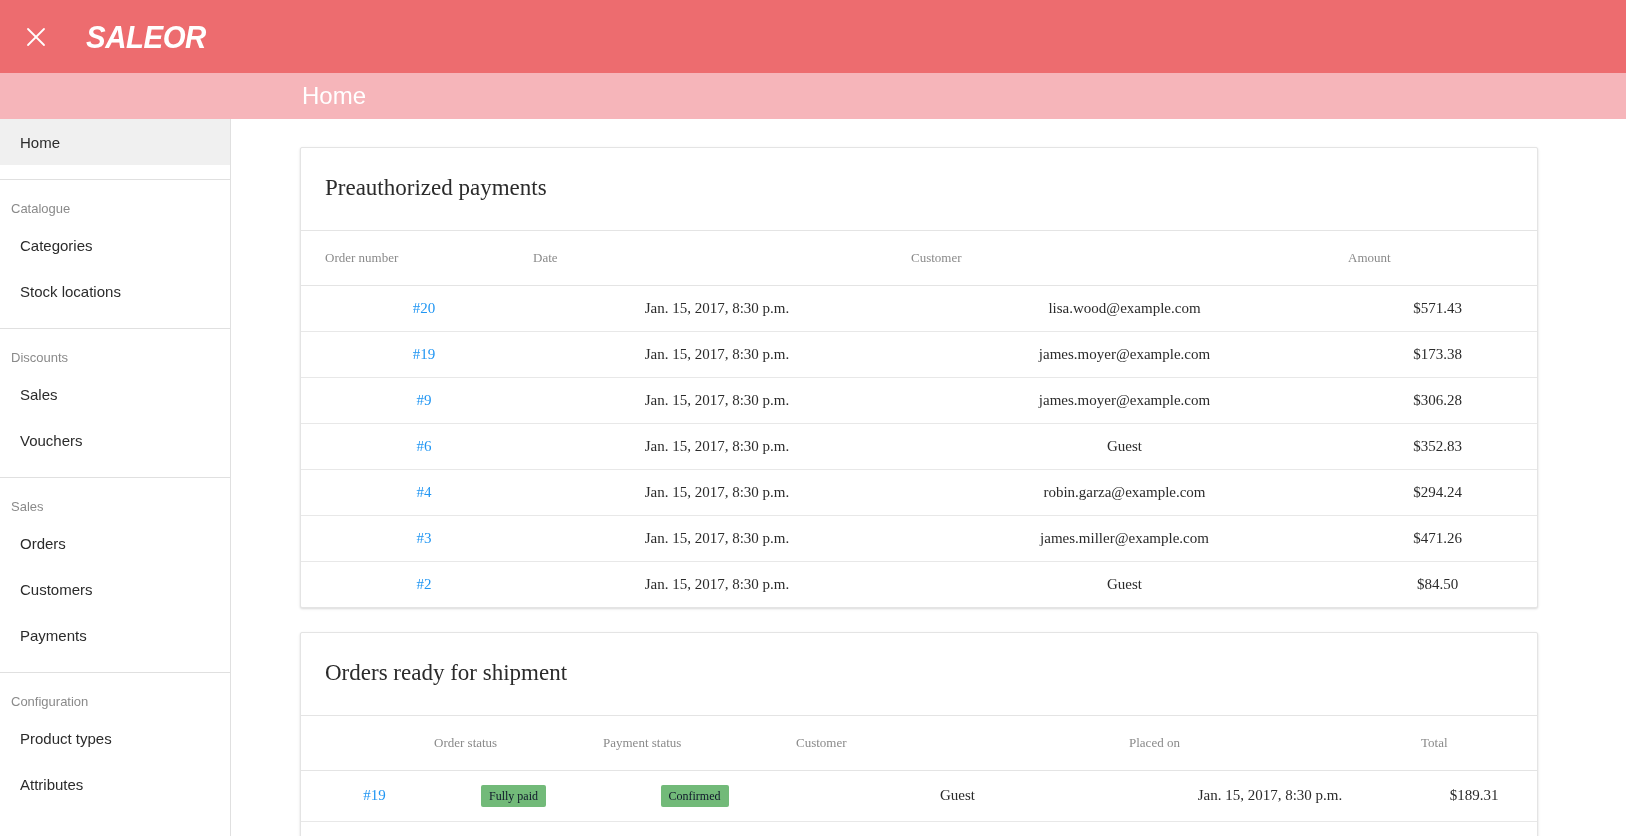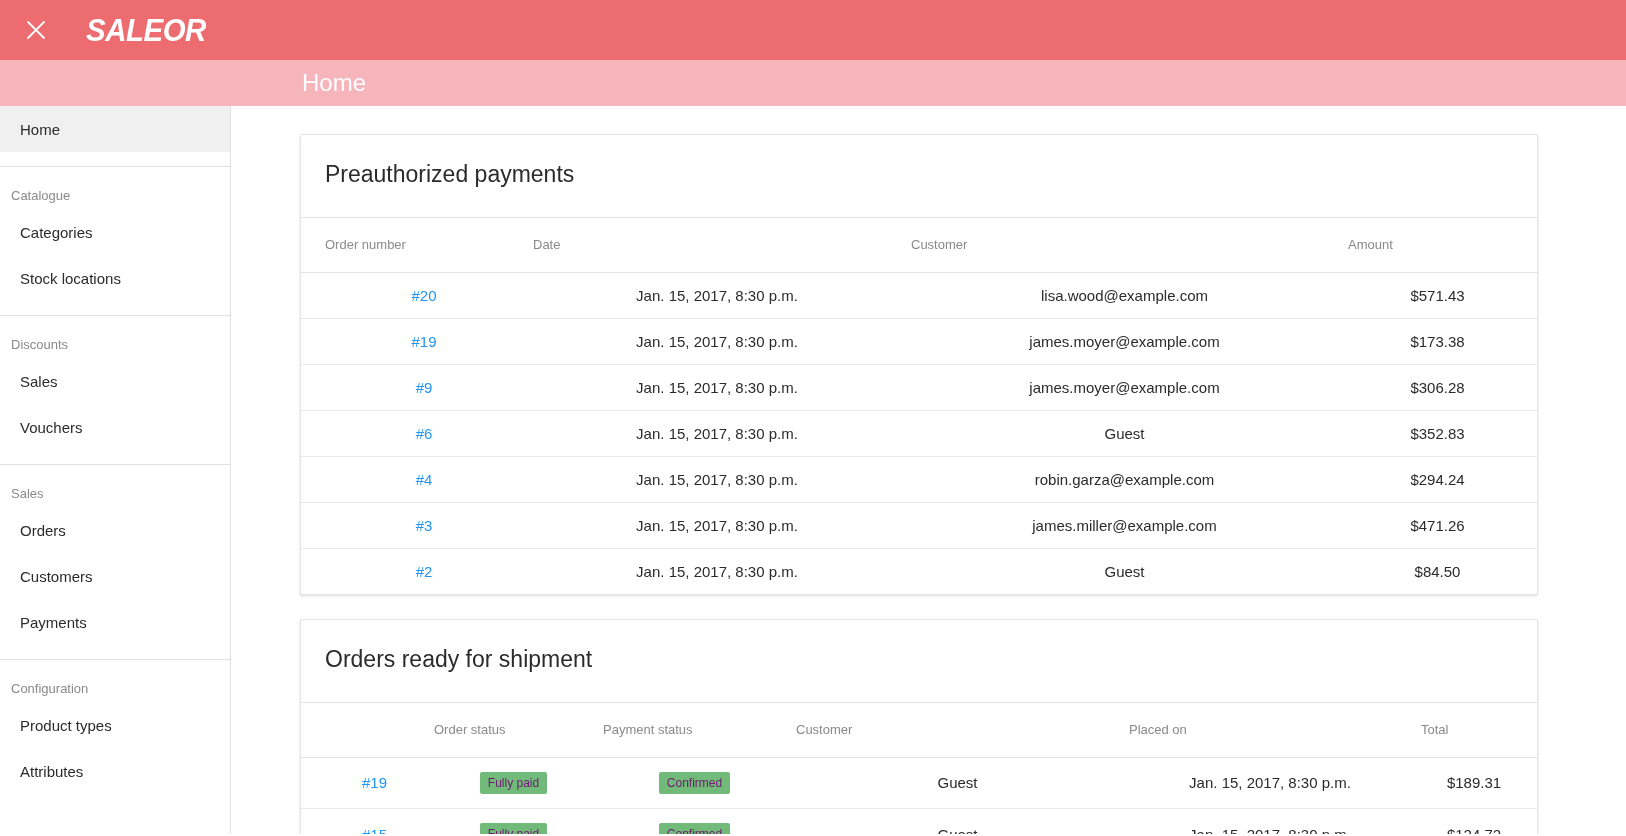--- a/index.html
+++ b/index.html
@@ -7,21 +7,21 @@
     width: 1626px;
     height: 836px;
     overflow: hidden;
     background: #ffffff;
     font-family: "Liberation Sans", sans-serif;
     -webkit-font-smoothing: antialiased;
   }
 
   
   .appbar {
-    height: 60px;
+    height: 73px;
     background: #ED6C6F;
     display: flex;
     align-items: center;
     padding-left: 14px;
     position: relative;
     z-index: 30;
   }
   .close-btn {
     width: 44px; height: 44px;
     display: flex; align-items: center; justify-content: center;
@@ -108,20 +108,21 @@
     background: #ffffff;
     overflow: hidden;
     padding: 28px 88px 0 69px;
   }
   .card {
     background: #ffffff;
     border: 1px solid #e4e4e4;
     border-radius: 2px;
     box-shadow: 0 1px 3px rgba(0,0,0,0.10), 0 1px 2px rgba(0,0,0,0.06);
     margin-bottom: 24px;
+    font-family: Liberation Serif, serif;
   }
   .card-title {
     font-size: 23px;
     font-weight: 400;
     color: #2b2b2b;
     padding: 26px 24px 28px 24px;
     line-height: 1.2;
   }
   table {
     width: 100%;
@@ -152,21 +153,21 @@
   .cell-pad-left { padding-left: 24px; }
   .order-link {
     color: #2196F3;
     text-decoration: none;
     cursor: pointer;
     font-size: 15px;
   }
   .badge {
     display: inline-block;
     background: #72BA79;
-    color: #701a75;
+    color: #0f172a;
     font-size: 12px;
     font-weight: 500;
     padding: 4px 8px;
     border-radius: 2px;
     line-height: 1.2;
     white-space: nowrap;
   }
 
   
   .t1 .c-order { width: 232px; }

